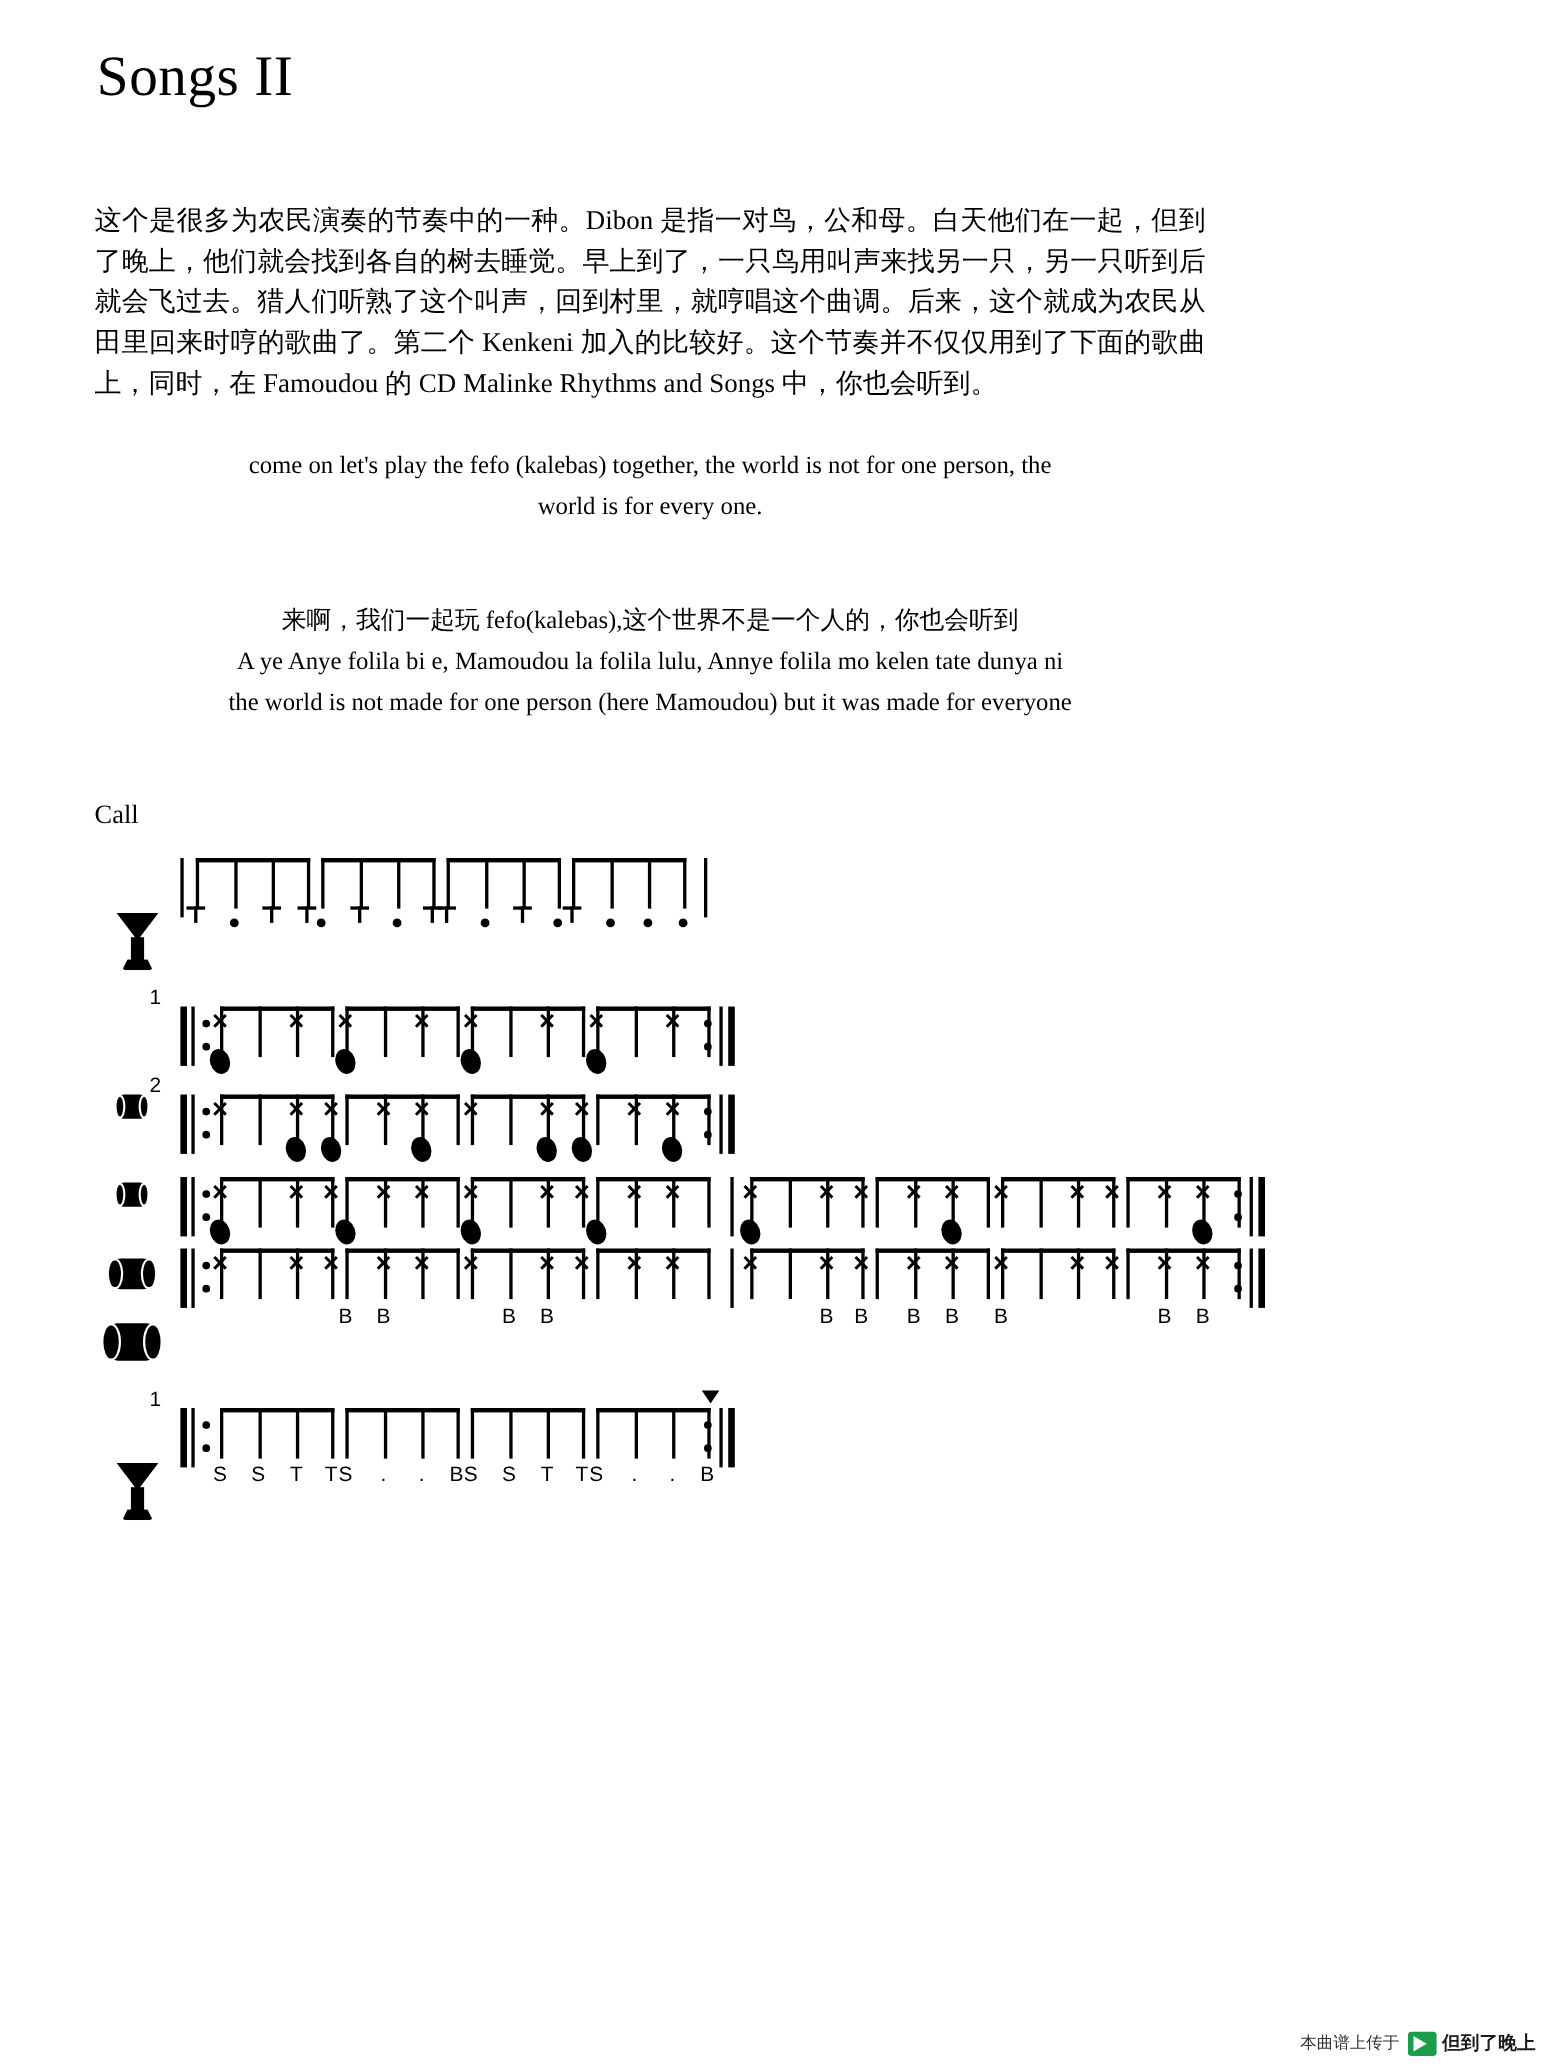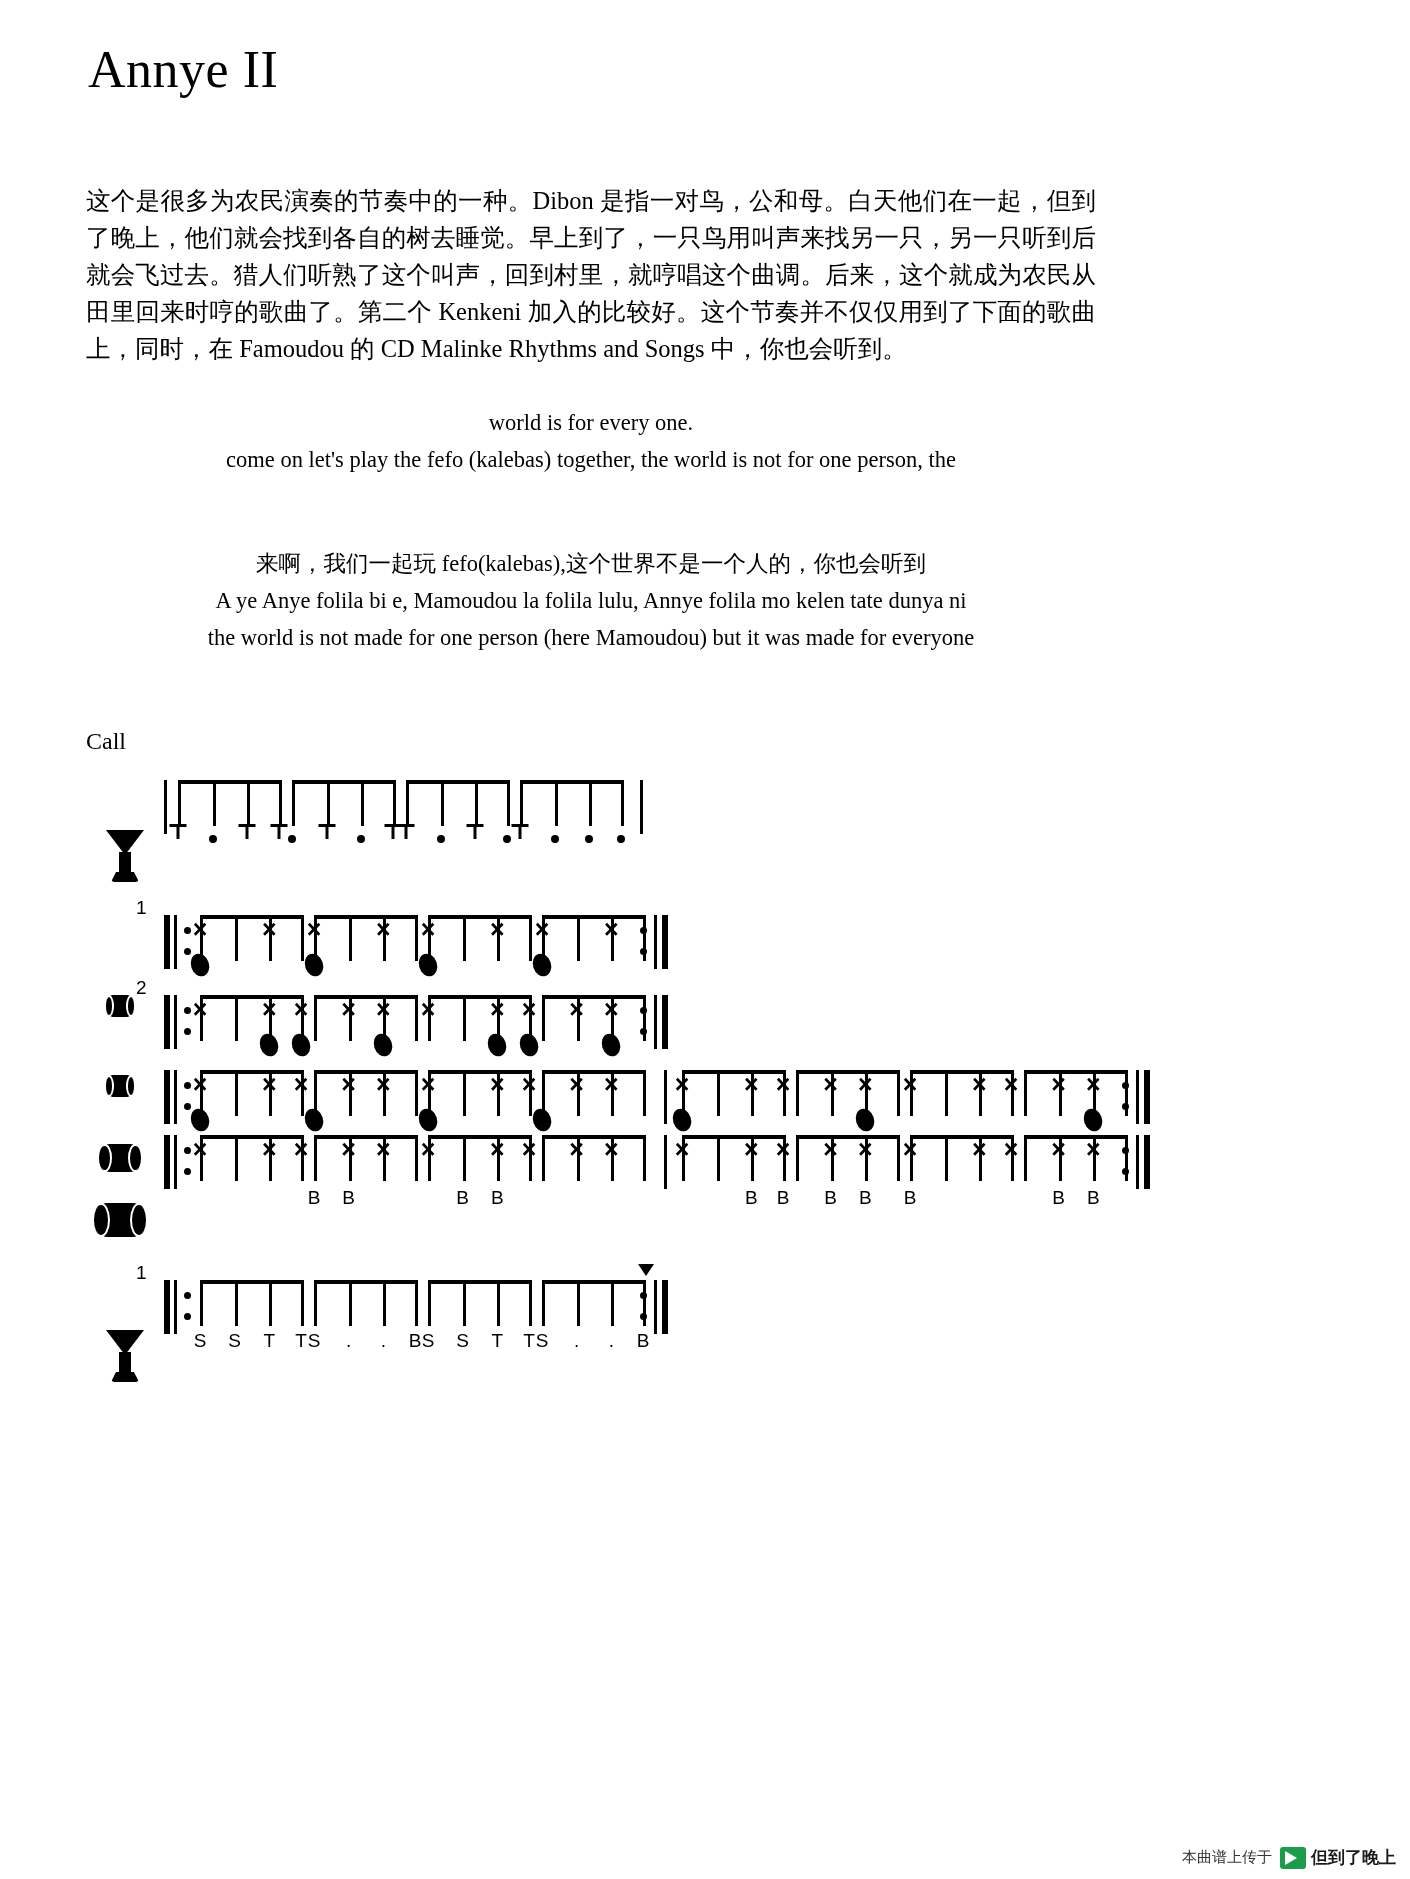--- a/index.html
+++ b/index.html
@@ -256,29 +256,29 @@
     font-size: 17px;
     color: #1a1a1a;
     font-weight: 700;
   }
 </style>
 </head>
 <body>
 
 <div id="page">
 
-  <div class="title">Annye II</div>
+  <div class="title">Songs II</div>
 
   <div class="intro">
     <p>这个是很多为农民演奏的节奏中的一种。Dibon 是指一对鸟，公和母。白天他们在一起，但到了晚上，他们就会找到各自的树去睡觉。早上到了，一只鸟用叫声来找另一只，另一只听到后就会飞过去。猎人们听熟了这个叫声，回到村里，就哼唱这个曲调。后来，这个就成为农民从田里回来时哼的歌曲了。第二个 Kenkeni 加入的比较好。这个节奏并不仅仅用到了下面的歌曲上，同时，在 Famoudou 的 CD Malinke Rhythms and Songs 中，你也会听到。</p>
   </div>
 
   <div class="lyrics-block" id="lyrics-1">
+    <div class="line">come on let's play the fefo (kalebas) together, the world is not for one person, the</div>
     <div class="line">world is for every one.</div>
-    <div class="line">come on let's play the fefo (kalebas) together, the world is not for one person, the</div>
   </div>
 
   <div class="lyrics-block" id="lyrics-2">
     <div class="line">来啊，我们一起玩 fefo(kalebas),这个世界不是一个人的，你也会听到</div>
     <div class="line">A ye Anye folila bi e, Mamoudou la folila lulu, Annye folila mo kelen tate dunya ni</div>
     <div class="line">the world is not made for one person (here Mamoudou) but it was made for everyone</div>
   </div>
 
   <div class="section-label" id="label-call">Call</div>
 

